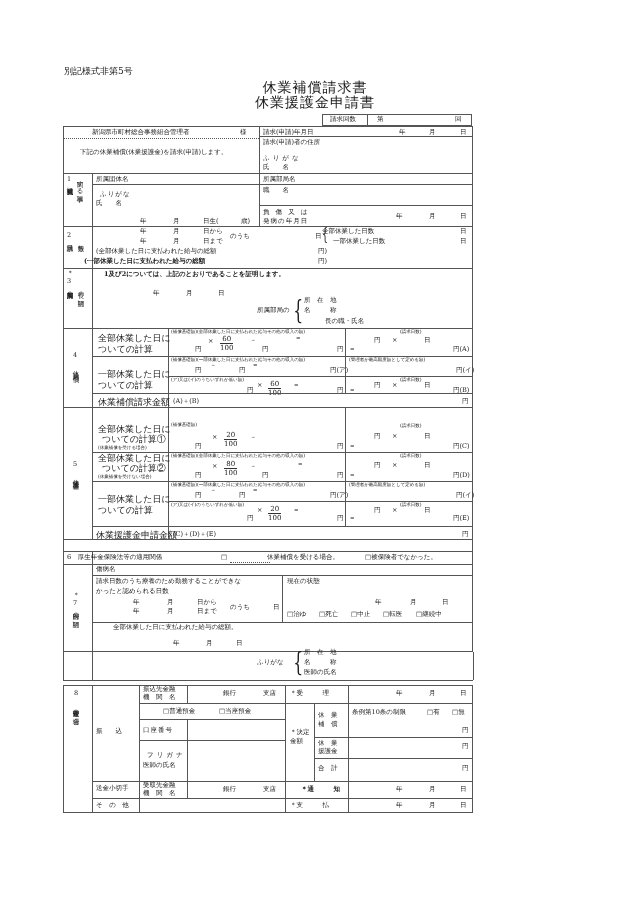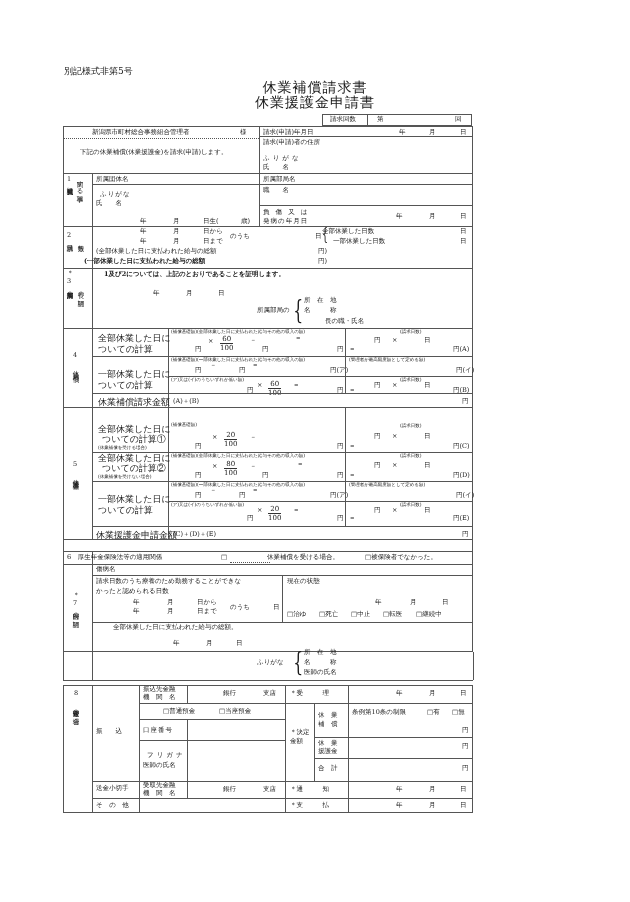--- a/index.html
+++ b/index.html
@@ -419,21 +419,21 @@
 <div class="hl" style="left:314px; top:737px; width:159px;"></div>
 <div class="txt small" style="left:318px; top:740px;">休　業</div>
 <div class="txt small" style="left:318px; top:748px;">援護金</div>
 <div class="txt small" style="left:462px; top:743px;">円</div>
 <div class="txt" style="left:352px; top:741px; width:105px; height:10px;"></div>
 <div class="hl" style="left:314px; top:758px; width:159px;"></div>
 <div class="txt small" style="left:318px; top:765px;">合　計</div>
 <div class="txt small" style="left:462px; top:765px;">円</div>
 <div class="txt" style="left:352px; top:763px; width:105px; height:10px;"></div>
 
-<div class="txt small" style="left:290px; top:786px;">＊通　　　知</div>
+<div class="txt small" style="left:301px; top:786px;font-weight:bold;">＊通　　　知</div>
 <div class="vl" style="left:348px; top:781px; height:32px;"></div>
 <div class="txt small" style="left:396px; top:786px;">年</div>
 <div class="txt small" style="left:429px; top:786px;">月</div>
 <div class="txt small" style="left:460px; top:786px;">日</div>
 <div class="txt small" style="left:290px; top:802px;">＊支　　　払</div>
 <div class="txt small" style="left:396px; top:802px;">年</div>
 <div class="txt small" style="left:429px; top:802px;">月</div>
 <div class="txt small" style="left:460px; top:802px;">日</div>
 
 </body></html>

